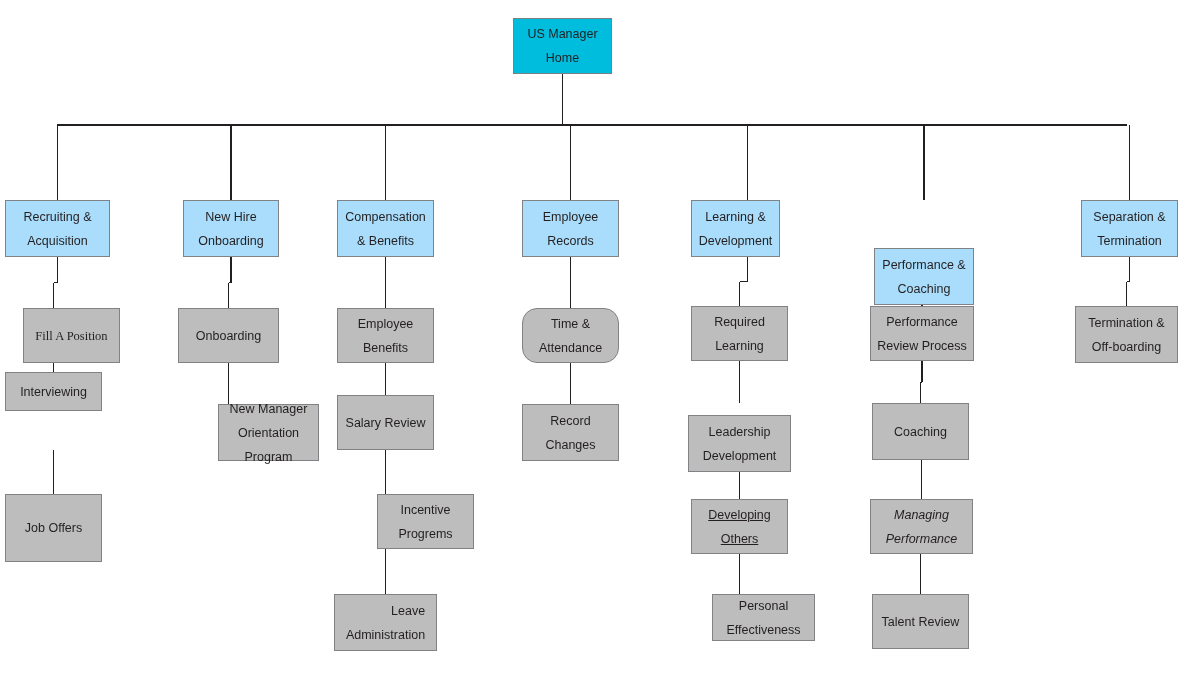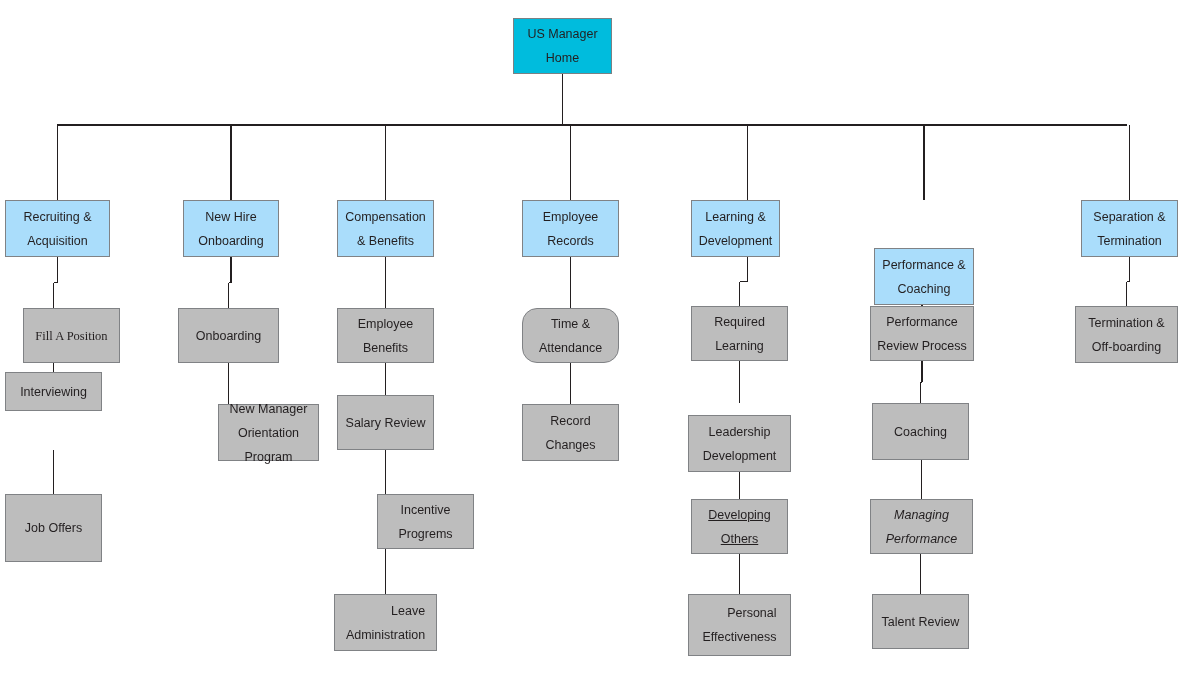--- a/index.html
+++ b/index.html
@@ -132,21 +132,21 @@
       <div class="node leaf" style="left: 522px; top: 404px; width: 97px; height: 57px;">Record
 Changes</div>
       <div class="node branch" style="left: 691px; top: 200px; width: 89px; height: 57px;">Learning &amp;
 Development</div>
       <div class="node leaf" style="left: 691px; top: 306px; width: 97px; height: 55px;">Required
 Learning</div>
       <div class="node leaf" style="left: 688px; top: 403px; width: 103px; height: 57px; margin-top: 12px;">Leadership
 Development</div>
       <div class="node leaf" style="left: 691px; top: 499px; width: 97px; height: 55px; text-decoration: underline;">Developing
 Others</div>
-      <div class="node leaf" style="left: 688px; top: 594px; width: 103px; height: 62px; text-align: right;">Personal
+      <div class="node leaf" style="left: 712px; top: 594px; width: 103px; height: 47px;">Personal
 Effectiveness</div>
       <div class="node branch" style="left: 874px; top: 200px; width: 100px; height: 57px; margin-top: 48px;">Performance &amp;
 Coaching</div>
       <div class="node leaf" style="left: 870px; top: 306px; width: 104px; height: 55px;">Performance
 Review Process</div>
       <div class="node leaf" style="left: 872px; top: 403px; width: 97px; height: 57px;">Coaching</div>
       <div class="node leaf" style="left: 870px; top: 499px; width: 103px; height: 55px; font-style: italic;">Managing
 Performance</div>
       <div class="node leaf" style="left: 872px; top: 594px; width: 97px; height: 55px;">Talent Review</div>
       <div class="node branch" style="left: 1081px; top: 200px; width: 97px; height: 57px;">Separation &amp;

